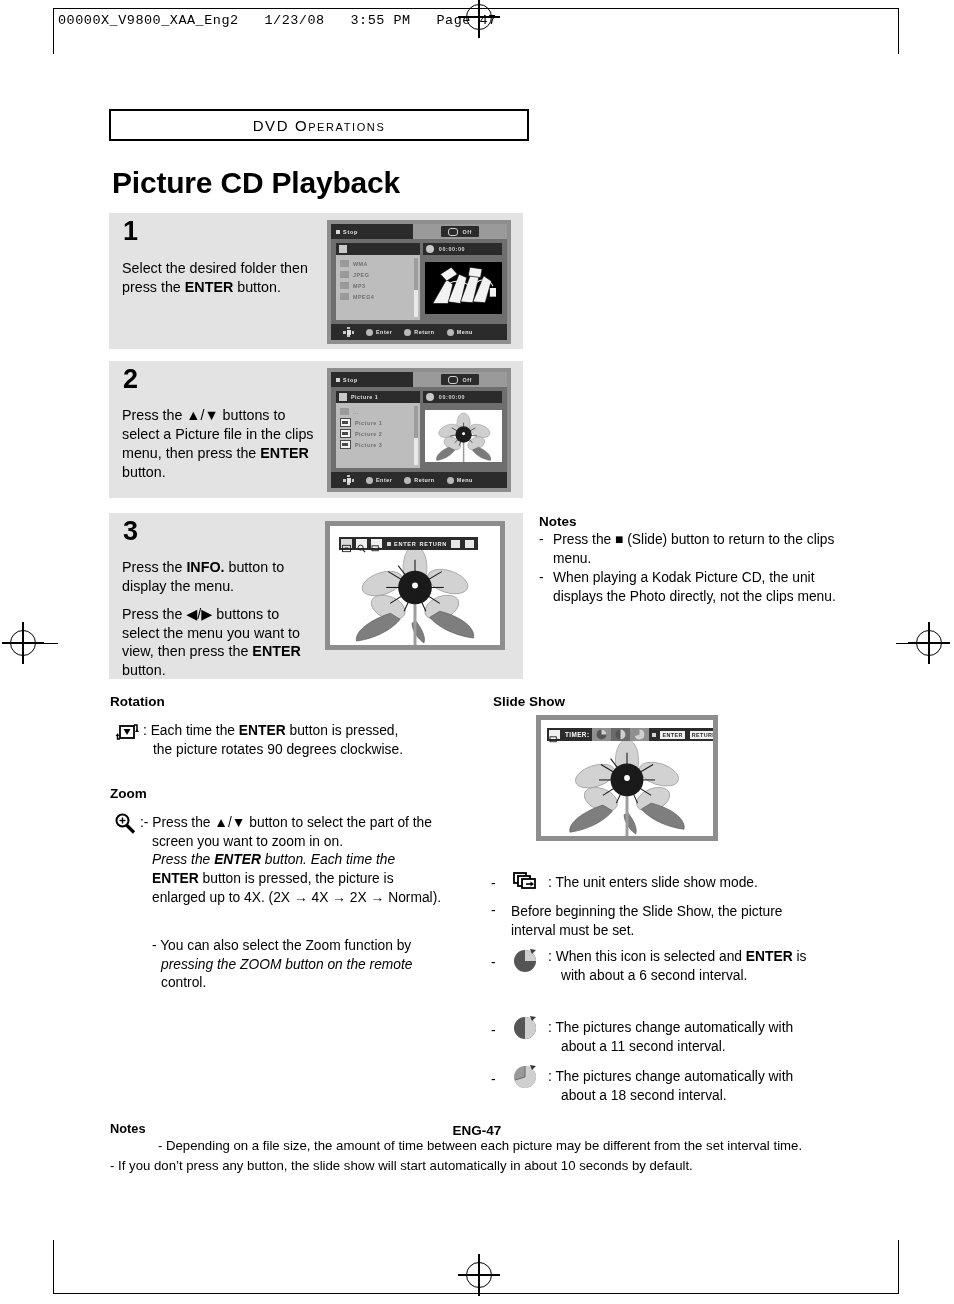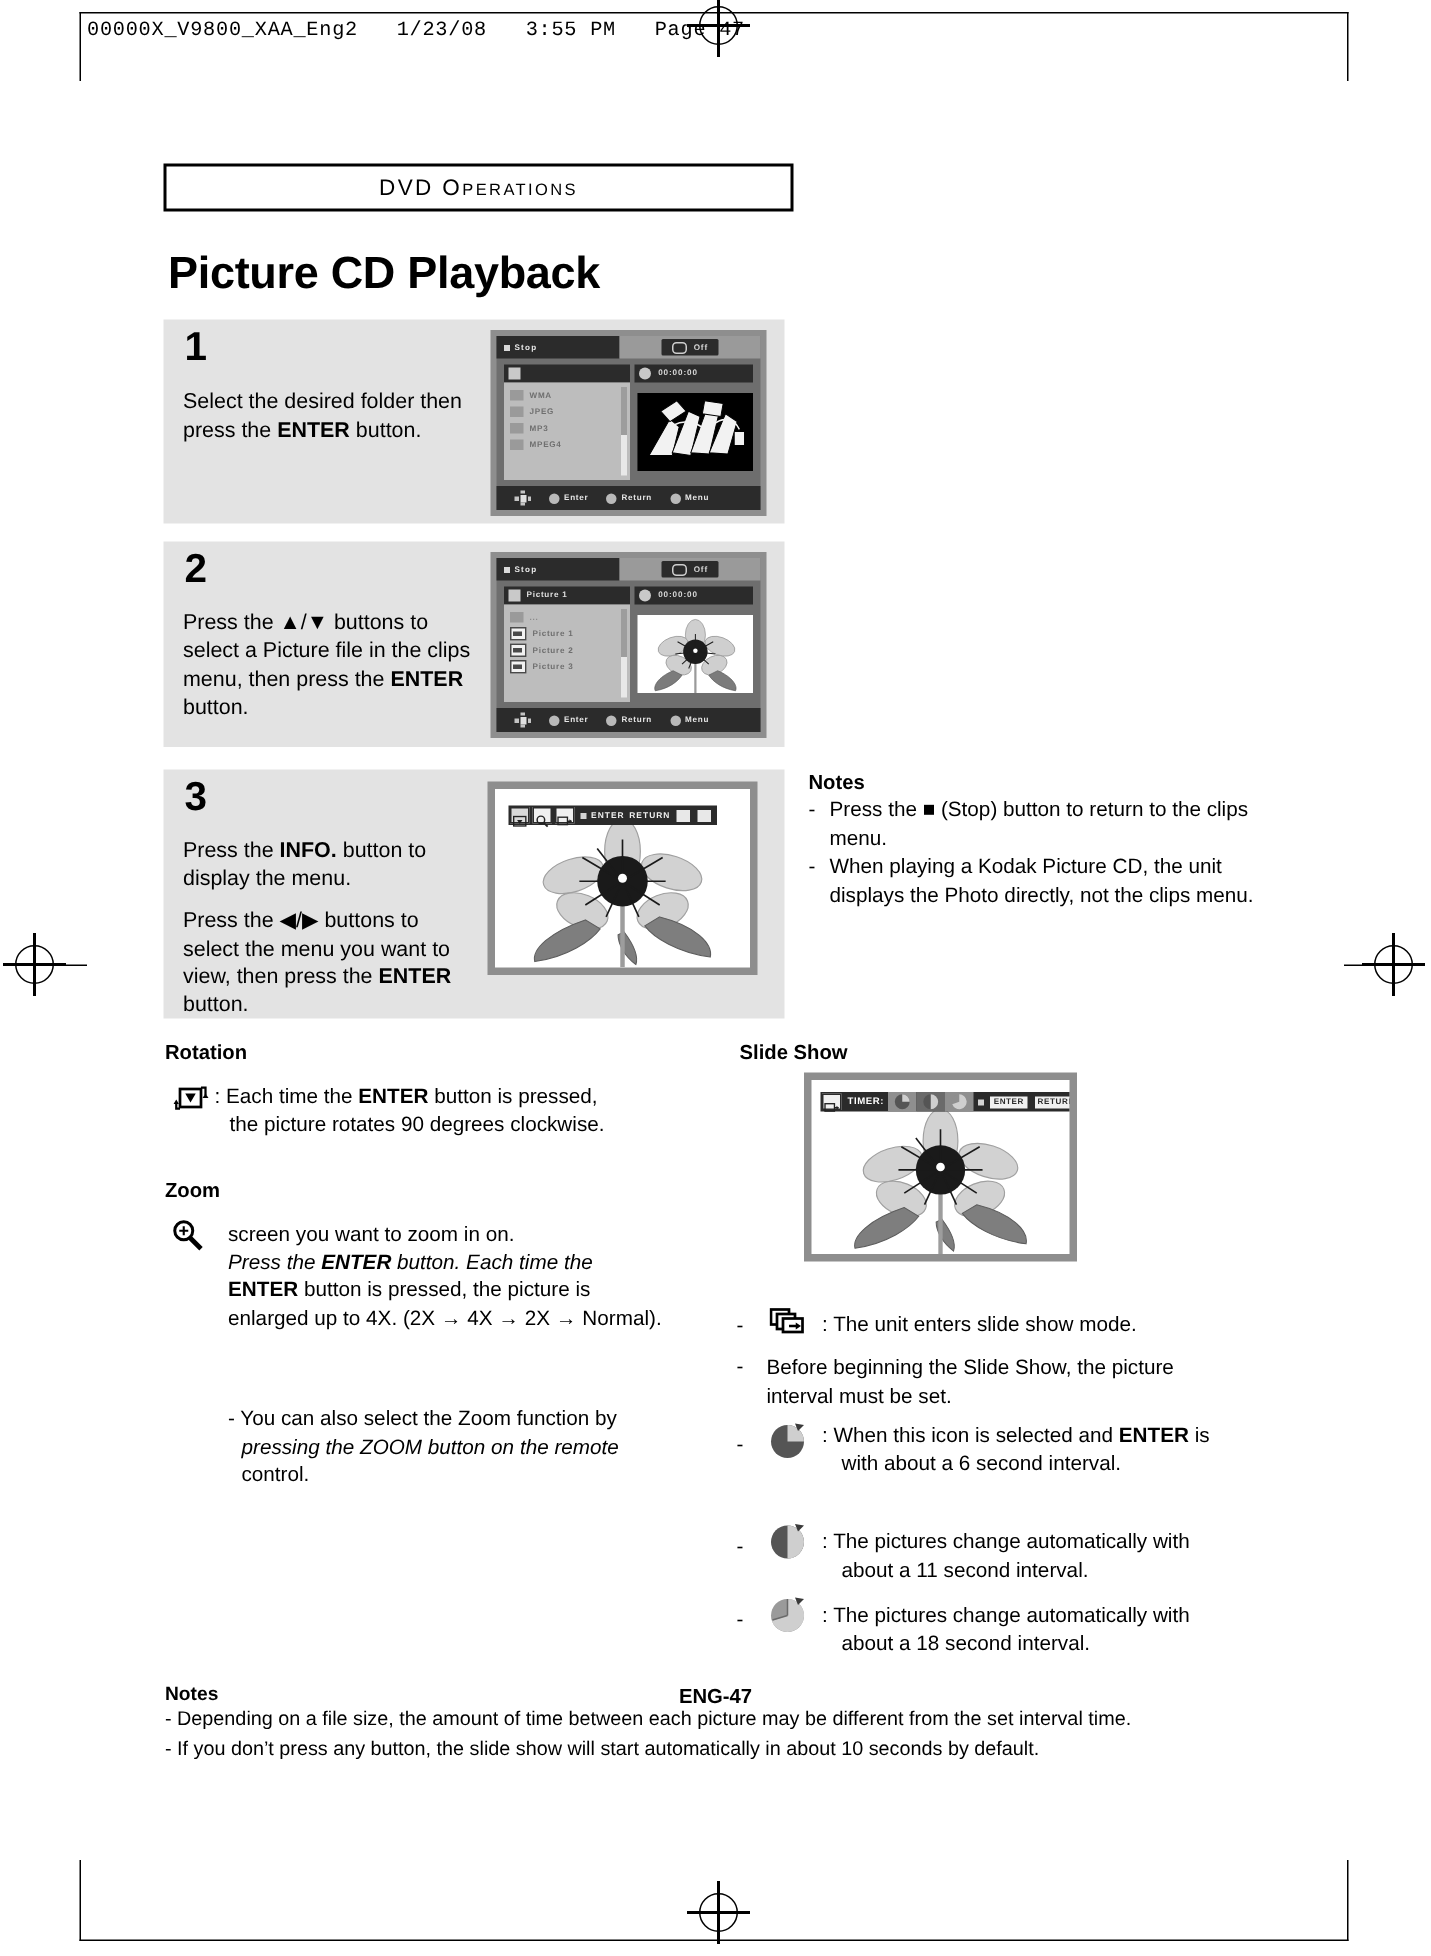--- a/index.html
+++ b/index.html
@@ -632,21 +632,21 @@
         </span>
       </div>
     </div>
   </div>
 
   <div class="body-txt" style="left:539px; top:513px; width:300px;">
     <div class="notes-title">Notes</div>
     <ul class="note-list">
       <li>
           <span class="dash">-</span>
-          <span>Press the ■ (Stop) button to return to the clips menu.</span>
+          <span>Press the ■ (Slide) button to return to the clips menu.</span>
         </li>
       <li>
           <span class="dash">-</span>
           <span>When playing a Kodak Picture CD, the unit displays the Photo directly, not the clips menu.</span>
         </li>
     </ul>
   </div>
 
   <div class="h-sub" style="left:110px; top:694px;">Rotation</div>
 
@@ -669,20 +669,21 @@
 
   <div style="position:absolute; left:113px; top:812px; width:24px; height:24px;">
     <svg viewBox="0 0 24 24" width="24" height="24">
       <circle cx="9.5" cy="8.5" r="6" fill="none" stroke="#000" stroke-width="2"></circle>
       <line x1="13.5" y1="13" x2="21" y2="20.5" stroke="#000" stroke-width="3.2"></line>
       <line x1="6.5" y1="8.5" x2="12.5" y2="8.5" stroke="#000" stroke-width="1.4"></line>
       <line x1="9.5" y1="5.5" x2="9.5" y2="11.5" stroke="#000" stroke-width="1.4"></line>
     </svg>
   </div>
   <div class="body-txt" style="left:140px; top:814px; width:340px;">
+    <div>:- Press the ▲/▼  button to select the part of the</div>
     <div style="padding-left:12px;">screen you want to zoom in on.</div>
     <div style="padding-left:12px;font-style:italic;">Press the <b>ENTER</b> button. Each time the</div>
     <div style="padding-left:12px;"><b>ENTER</b> button is pressed, the picture is</div>
     <div style="padding-left:12px;">enlarged up to 4X. (2X → 4X → 2X → Normal).</div>
   </div>
   <div class="body-txt" style="left:152px; top:937px; width:330px;">
     <div>- You can also select the Zoom function by</div>
     <div style="padding-left:9px;font-style:italic;">pressing the ZOOM button on the remote</div>
     <div style="padding-left:9px;">control.</div>
   </div>
@@ -805,19 +806,19 @@
     <line x1="12" y1="14" x2="2" y2="17" stroke="#6a6a6a" stroke-width="1"></line>
     <path d="M17 2 L23 3 L19 7 Z" fill="#3a3a3a"></path>
   </svg>
   <div class="body-txt" style="left:548px; top:1068px; width:292px;">
     <div>: The pictures change automatically with</div>
     <div style="padding-left:13px;">about a 18 second interval.</div>
   </div>
 
   <div style="position:absolute; left:110px; top:1121px; width:740px;">
     <div class="notes-title" style="font-size:12.8px;">Notes</div>
-    <div style="font-size:13.2px; line-height:1.5;">- Depending on a file size, the amount of time between each picture may be different from the set interval time.</div>
+    <div style="font-size:13.2px; line-height:1.5;text-align:center;">- Depending on a file size, the amount of time between each picture may be different from the set interval time.</div>
     <div style="font-size:13.2px; line-height:1.5;">- If you don’t press any button, the slide show will start automatically in about 10 seconds by default.</div>
   </div>
 
   <div class="footer-page">ENG-47</div>
 
 </div>
 
 </body></html>

